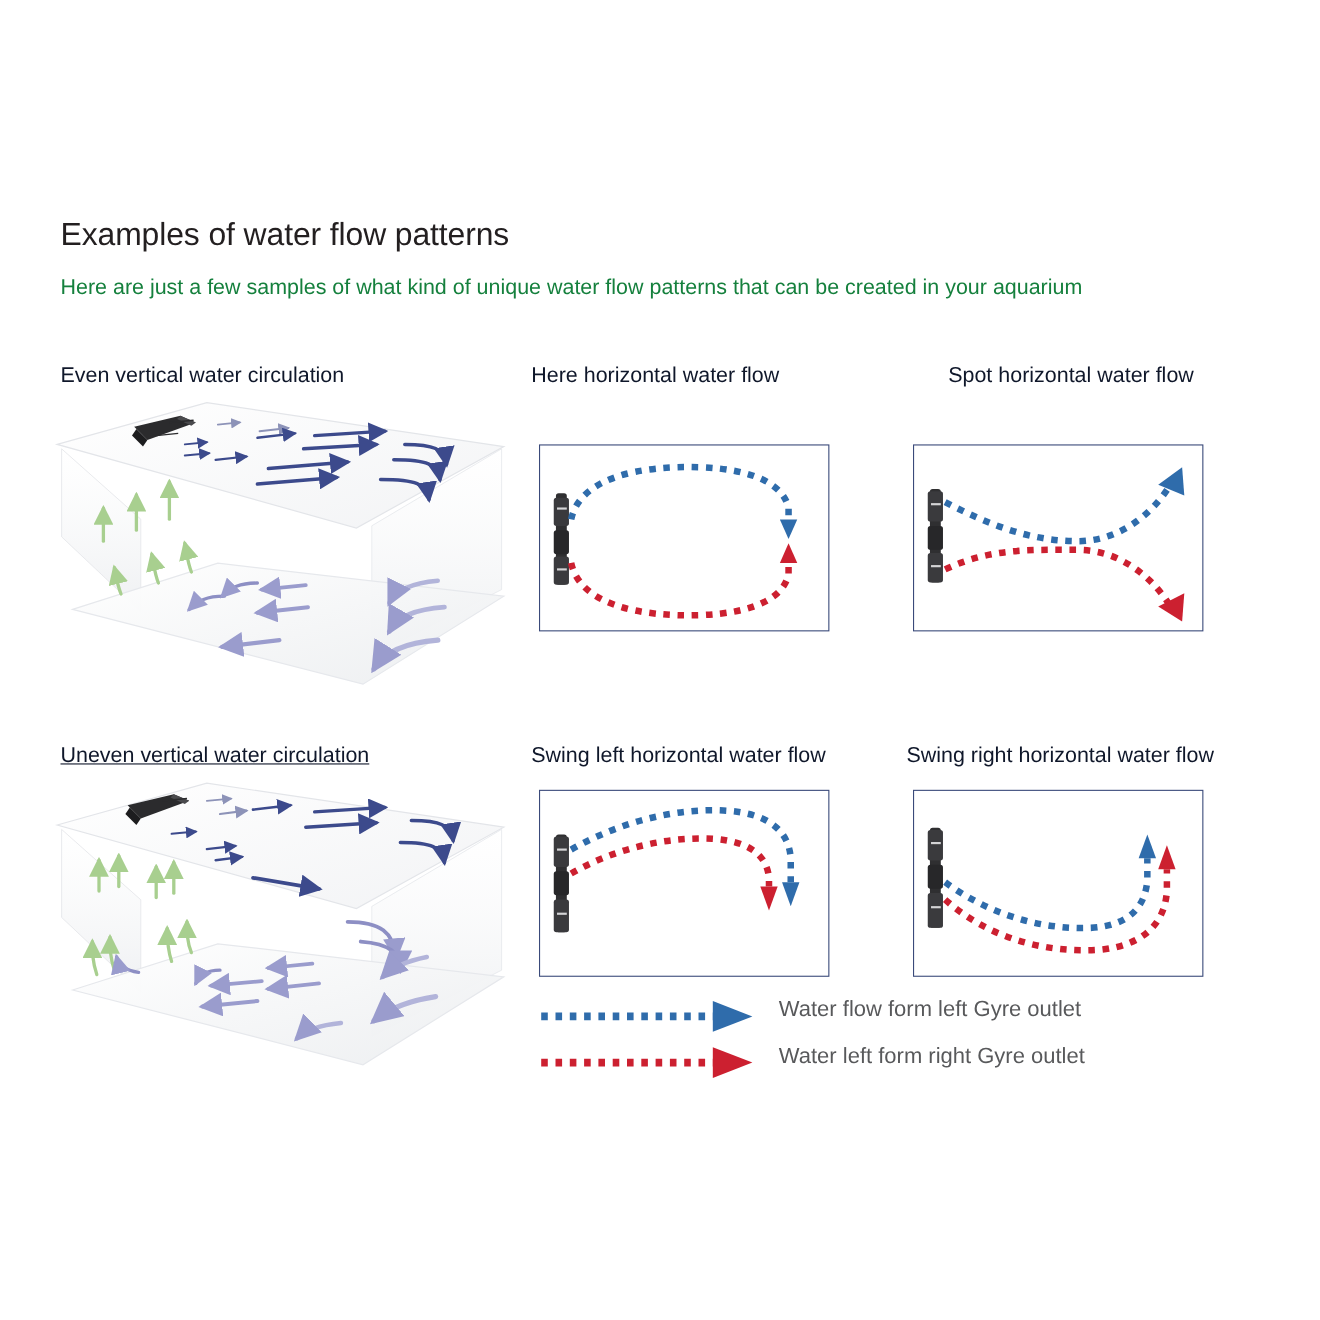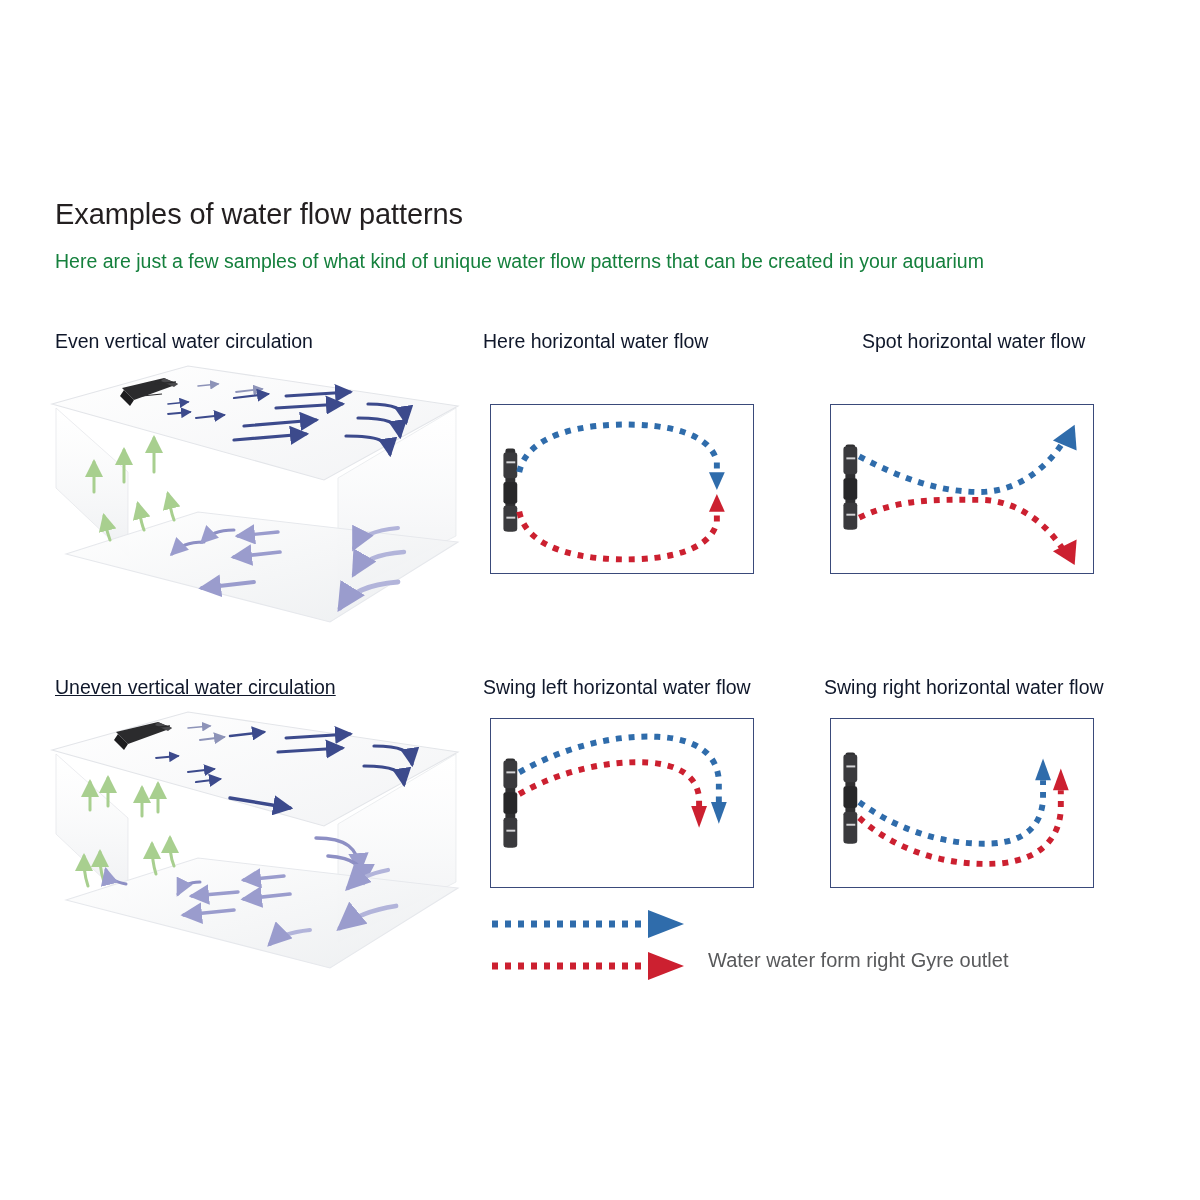--- a/index.html
+++ b/index.html
@@ -376,27 +376,28 @@
 
   <div class="legend">
 
     <div class="legend-row">
       <div class="legend-swatch">
         <svg width="200" height="42" viewBox="0 0 200 42" xmlns="http://www.w3.org/2000/svg">
           <line x1="2" y1="22" x2="160" y2="22" stroke="#2f6cab" stroke-width="7" stroke-dasharray="6 7" stroke-linecap="butt"></line>
           <polygon points="158,8 194,22 158,36" fill="#2f6cab"></polygon>
         </svg>
       </div>
+      <div class="legend-text">Water flow form left Gyre outlet</div>
     </div>
 
     <div class="legend-row">
       <div class="legend-swatch">
         <svg width="200" height="42" viewBox="0 0 200 42" xmlns="http://www.w3.org/2000/svg">
           <line x1="2" y1="22" x2="160" y2="22" stroke="#cc2030" stroke-width="7" stroke-dasharray="6 7" stroke-linecap="butt"></line>
           <polygon points="158,8 194,22 158,36" fill="#cc2030"></polygon>
         </svg>
       </div>
-      <div class="legend-text">Water water form right Gyre outlet</div>
+      <div class="legend-text">Water left form right Gyre outlet</div>
     </div>
 
   </div>
 
 </div>
 
 </body></html>

